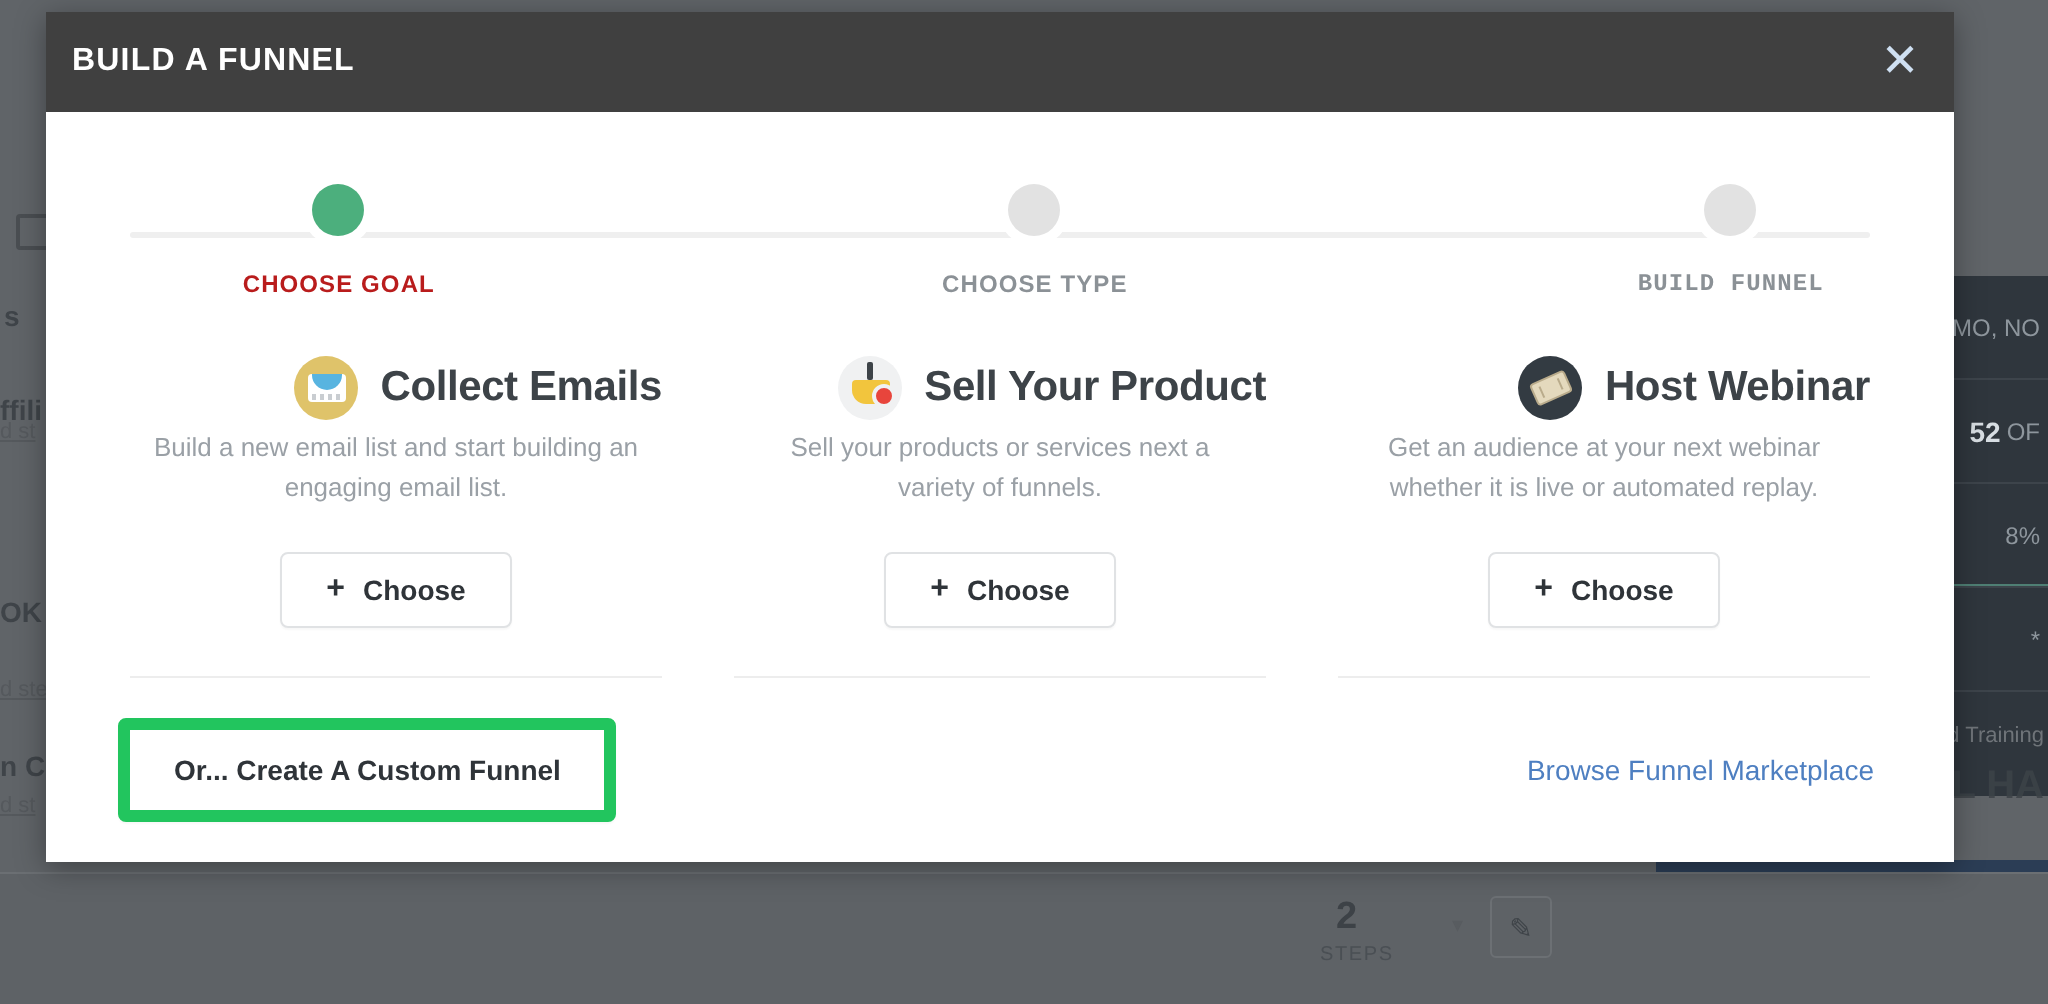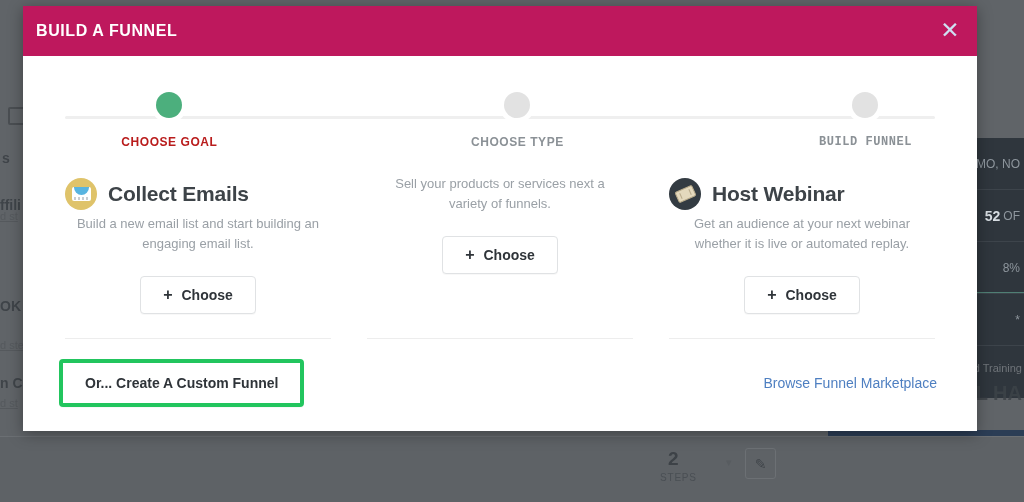--- a/index.html
+++ b/index.html
@@ -88,21 +88,21 @@
   #modal {
     position: absolute;
     left: 23px; top: 6px;
     width: 954px; height: 425px;
     background: #ffffff;
     box-shadow: 0 3px 14px rgba(0,0,0,.35);
     overflow: hidden;
   }
   #modal-header {
     height: 50px;
-    background: #be185d;
+    background: #404040;
     display: flex; align-items: center;
     padding: 0 16px 0 13px;
     position: relative;
   }
   #modal-title {
     color: #ffffff;
     font-size: 16px;
     font-weight: bold;
     letter-spacing: .6px;
   }
@@ -167,21 +167,21 @@
     padding: 0 18px;
     text-align: center;
     position: relative;
   }
   .option + .option::before {
     content: "";
     position: absolute; left: 0; top: 18px; bottom: 18px;
     width: 0px;
   }
   .option-head {
-    display: flex; align-items: center; justify-content: flex-start;
+    display: flex; align-items: center; justify-content: flex-end;
     gap: 11px;
     height: 40px;
   }
   .option-icon {
     width: 32px; height: 32px;
     border-radius: 50%;
     display: flex; align-items: center; justify-content: center;
     flex: none;
     position: relative;
   }
@@ -278,21 +278,21 @@
   }
   .divider-seg { flex: 1; height: 1px; background: #ededed; margin: 0 18px; }
 
   #modal-footer {
     display: flex; align-items: center; justify-content: space-between;
     padding: 20px 40px 0 36px;
   }
   #custom-funnel-btn {
     padding: 12px 22px;
     background: #ffffff;
-    border: 4px solid #22c55e;
+    border: 6px solid #22c55e;
     border-radius: 4px;
     font-size: 14px;
     font-weight: bold;
     color: #2f3439;
     cursor: pointer;
     box-shadow: 0 1px 1px rgba(0,0,0,.03);
   }
   #marketplace-link {
     font-size: 14px;
     color: #4e7fc1;
@@ -396,20 +396,26 @@
         <div class="option-desc">Build a new email list and start building an engaging email list.</div>
         <div class="choose-wrap">
           <button class="choose-btn">
             <span class="choose-plus">+</span>
             <span>Choose</span>
           </button>
         </div>
       </div>
 
       <div class="option">
+        <div class="option-head">
+          <div class="option-icon icon-basket">
+            <div class="bask"></div>
+          </div>
+          <div class="option-title">Sell Your Product</div>
+        </div>
         <div class="option-desc">Sell your products or services next a variety of funnels.</div>
         <div class="choose-wrap">
           <button class="choose-btn">
             <span class="choose-plus">+</span>
             <span>Choose</span>
           </button>
         </div>
       </div>
 
       <div class="option">

